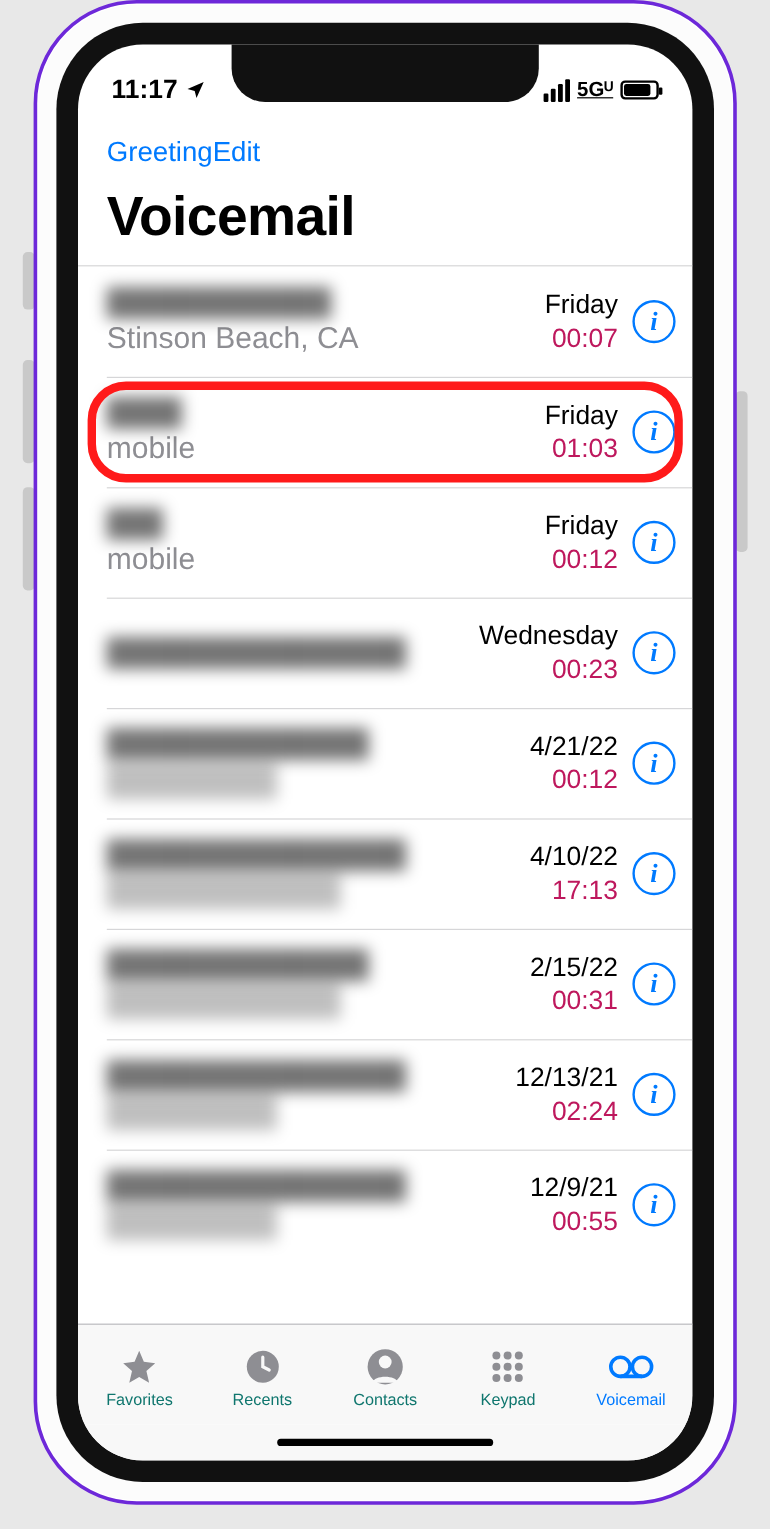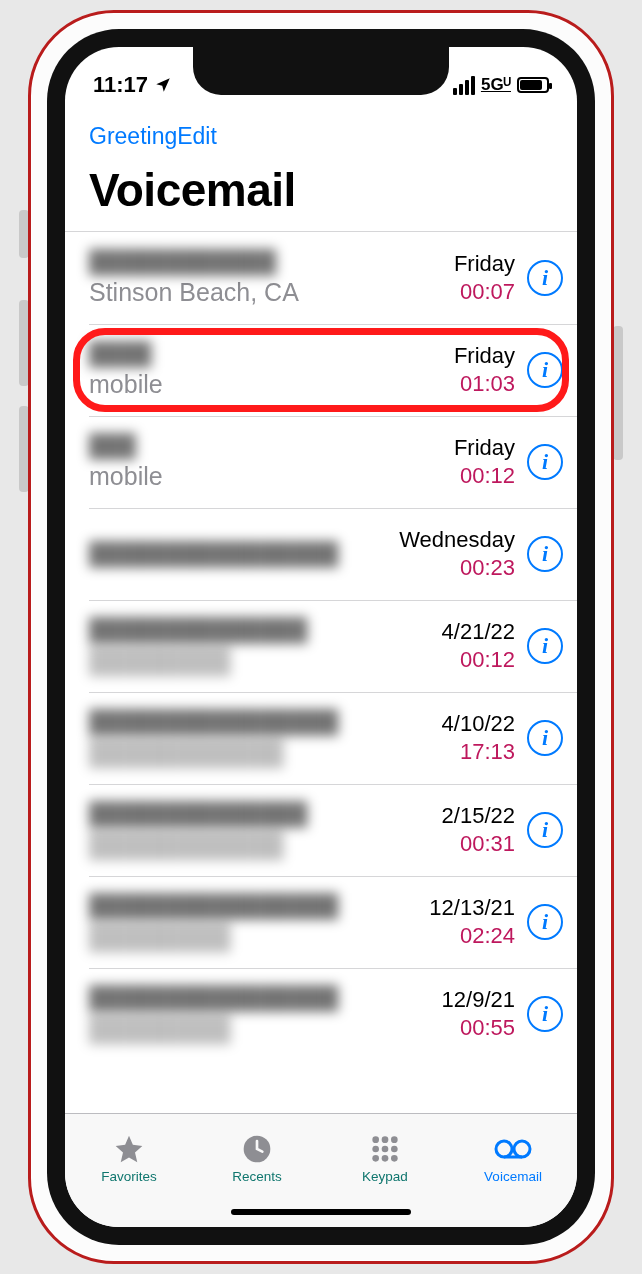--- a/index.html
+++ b/index.html
@@ -11,26 +11,26 @@
     align-items: flex-start;
   }
   .frame {
     width: 642px;
     height: 1274px;
     position: relative;
   }
   .device {
     position: absolute;
     left: 28px;
-    top: 10px;
+    top: 0;
     width: 586px;
     height: 1254px;
     border-radius: 86px;
     background: #fcfcfc;
-    border: 3px solid #b91c1c;
+    border: 3px solid #6d28d9;
     box-shadow: 0 0 0 1px #fff inset;
     overflow: hidden;
   }
   .bezel {
     position: absolute;
     left: 16px;
     top: 16px;
     right: 16px;
     bottom: 16px;
     border-radius: 72px;
@@ -326,20 +326,28 @@
               <path class="fillable" fill="#8e8e93" d="M12 2l2.9 6.9L22 9.8l-5.5 4.9L18.2 22 12 18.3 5.8 22l1.7-7.3L2 9.8l7.1-0.9z"></path>
             </svg>
           <span>Favorites</span>
         </div>
         <div class="tab">
           <svg width="34" height="32" viewBox="0 0 24 24">
               <circle class="fillable" cx="12" cy="12" r="10" fill="#8e8e93"></circle>
               <path d="M12 6v6l4 2" stroke="#f8f8f8" stroke-width="2" fill="none" stroke-linecap="round"></path>
             </svg>
           <span>Recents</span>
+        </div>
+        <div class="tab">
+          <svg width="34" height="32" viewBox="0 0 24 24">
+              <circle class="fillable" cx="12" cy="12" r="11" fill="#8e8e93"></circle>
+              <circle cx="12" cy="9" r="4" fill="#f8f8f8"></circle>
+              <path d="M4 22c1-5 15-5 16 0z" fill="#f8f8f8"></path>
+            </svg>
+          <span>Contacts</span>
         </div>
         <div class="tab">
           <svg width="34" height="32" viewBox="0 0 24 24">
             <g class="fillable" fill="#8e8e93">
               <circle cx="5" cy="5" r="2.5"></circle>
                 <circle cx="12" cy="5" r="2.5"></circle>
                 <circle cx="19" cy="5" r="2.5"></circle>
               <circle cx="5" cy="12" r="2.5"></circle>
                 <circle cx="12" cy="12" r="2.5"></circle>
                 <circle cx="19" cy="12" r="2.5"></circle>

